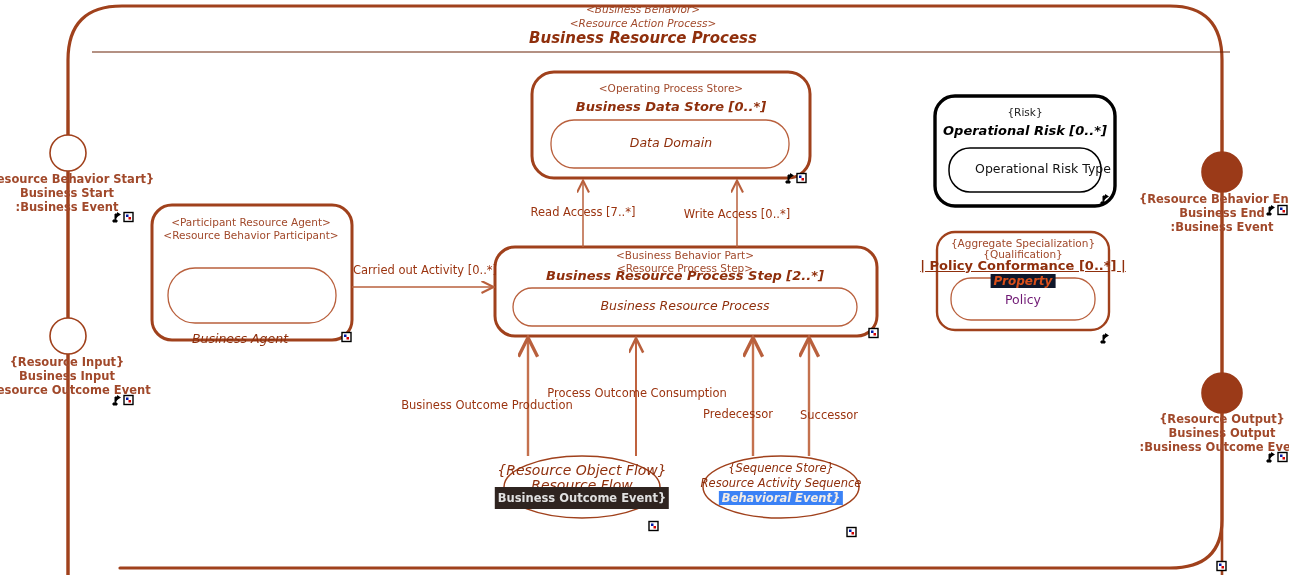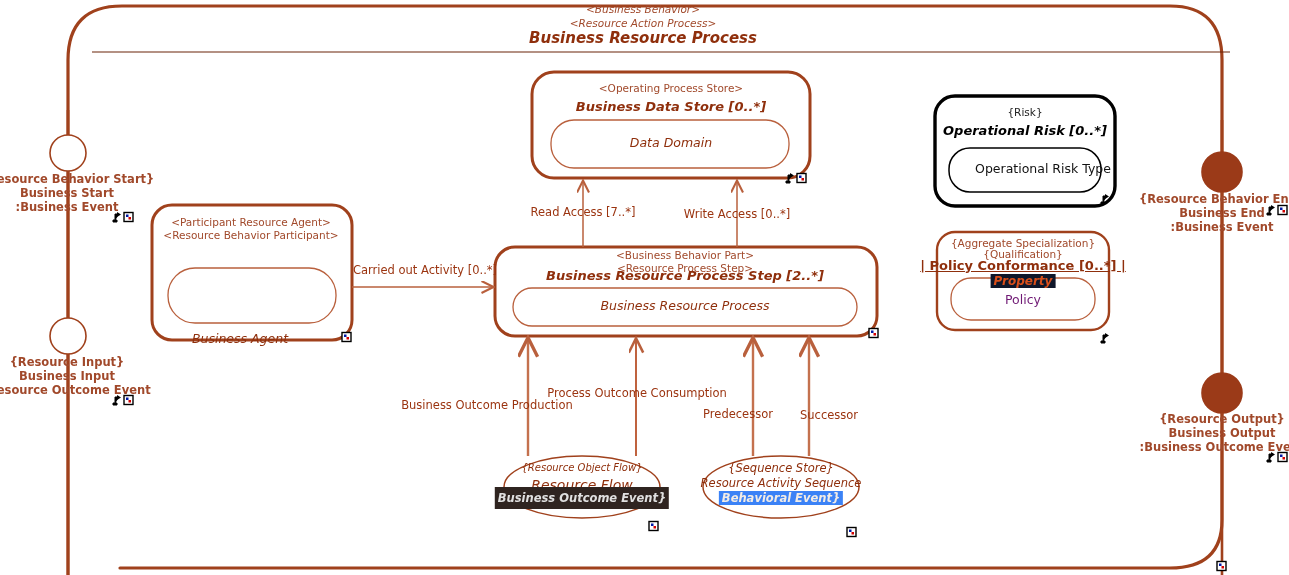--- a/index.html
+++ b/index.html
@@ -18,21 +18,21 @@
   .name-it{font-size:13px;font-style:italic;font-weight:bold;color:#8f2f0c;}
   .name-bold{font-size:13px;font-weight:bold;color:#8f2f0c;}
   .inner-it{font-size:12.5px;font-style:italic;color:#8f2f0c;}
   .inner-pl{font-size:12.5px;color:#111;}
   .edge{font-size:11.5px;color:#9b3410;}
   .endlbl{font-size:11.5px;font-weight:bold;color:#a1492b;text-align:center;line-height:1.22;}
   .title-main{font-size:15px;font-style:italic;font-weight:bold;color:#8f2f0c;}
 
   .hl-dark{background:#0f172a;color:#d94f1a;padding:0 3px;font-weight:bold;font-style:italic;}
   .hl-brown{background:#3b82f6;color:#f2ece6;padding:0 3px;font-weight:bold;font-style:italic;}
-  .hl-dark2{background:#2f2420;color:#e0e0e0;padding:4px 3px;font-weight:bold;font-style:italic;}
+  .hl-dark2{background:#2f2420;color:#e0e0e0;padding:4px 3px;font-weight:bold;}
 
   .riskname{font-size:13px;font-style:italic;font-weight:bold;color:#000;}
   .riskstereo{font-size:10.5px;color:#222;}
 
   .ico{position:absolute;width:24px;height:13px;}
   .ico svg{display:block;}
 </style>
 </head>
 <body>
 
@@ -168,21 +168,21 @@
 <div class="lbl center stereo-nb" style="left:685px;top:262px;">&lt;Resource Process Step&gt;</div>
 <div class="lbl center name-it" style="left:685px;top:268px;">Business Resource Process Step [2..*]</div>
 <div class="lbl center inner-it" style="left:685px;top:299px;">Business Resource Process</div>
 
 <div class="lbl center stereo-nb" style="left:1023px;top:237px;">{Aggregate Specialization}</div>
 <div class="lbl center stereo-nb" style="left:1023px;top:248px;">{Qualification}</div>
 <div class="lbl center name-bold" style="left:1023px;top:258px;text-decoration:underline;">| Policy Conformance [0..*] |</div>
 <div class="lbl center" style="left:1023px;top:274px;font-size:12px;"><span class="hl-dark">Property</span></div>
 <div class="lbl center inner-pl" style="left:1023px;top:293px;color:#701a75;text-align:center;">Policy</div>
 
-<div class="lbl center inner-it" style="left:582px;top:462px;font-size:10px;">{Resource Object Flow}</div>
+<div class="lbl center inner-it" style="left:582px;top:462px;font-size:14px;">{Resource Object Flow}</div>
 <div class="lbl center inner-it" style="left:582px;top:477px;font-size:14px;">Resource Flow</div>
 <div class="lbl center" style="left:582px;top:492px;font-size:11.5px;"><span class="hl-dark2">Business Outcome Event}</span></div>
 
 <div class="lbl center inner-it" style="left:781px;top:462px;font-size:11.5px;">{Sequence Store}</div>
 <div class="lbl center inner-it" style="left:781px;top:477px;font-size:11.5px;">Resource Activity Sequence</div>
 <div class="lbl center" style="left:781px;top:492px;font-size:11.5px;"><span class="hl-brown">Behavioral Event}</span></div>
 
 <div class="lbl center edge" style="left:583px;top:206px;">Read Access [7..*]</div>
 <div class="lbl center edge" style="left:737px;top:208px;">Write Access [0..*]</div>
 <div class="lbl center edge" style="left:425px;top:264px;">Carried out Activity [0..*]</div>

